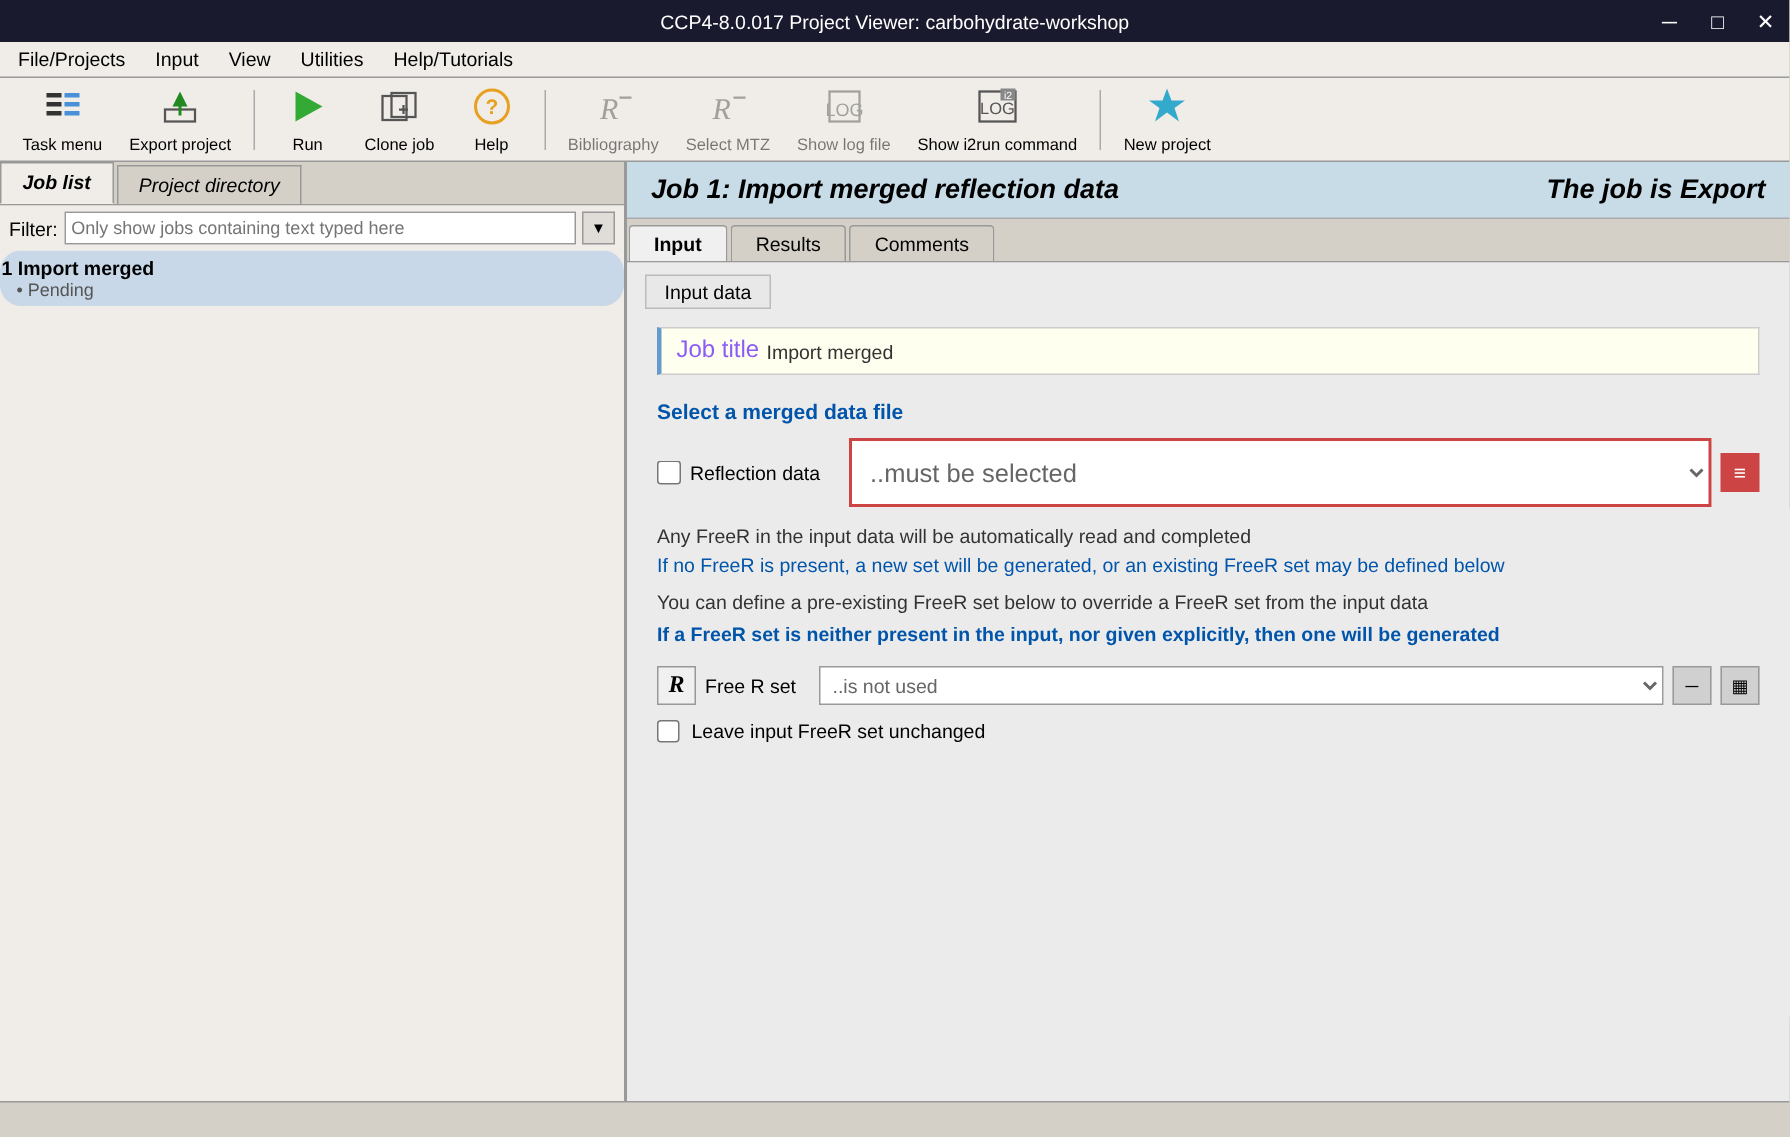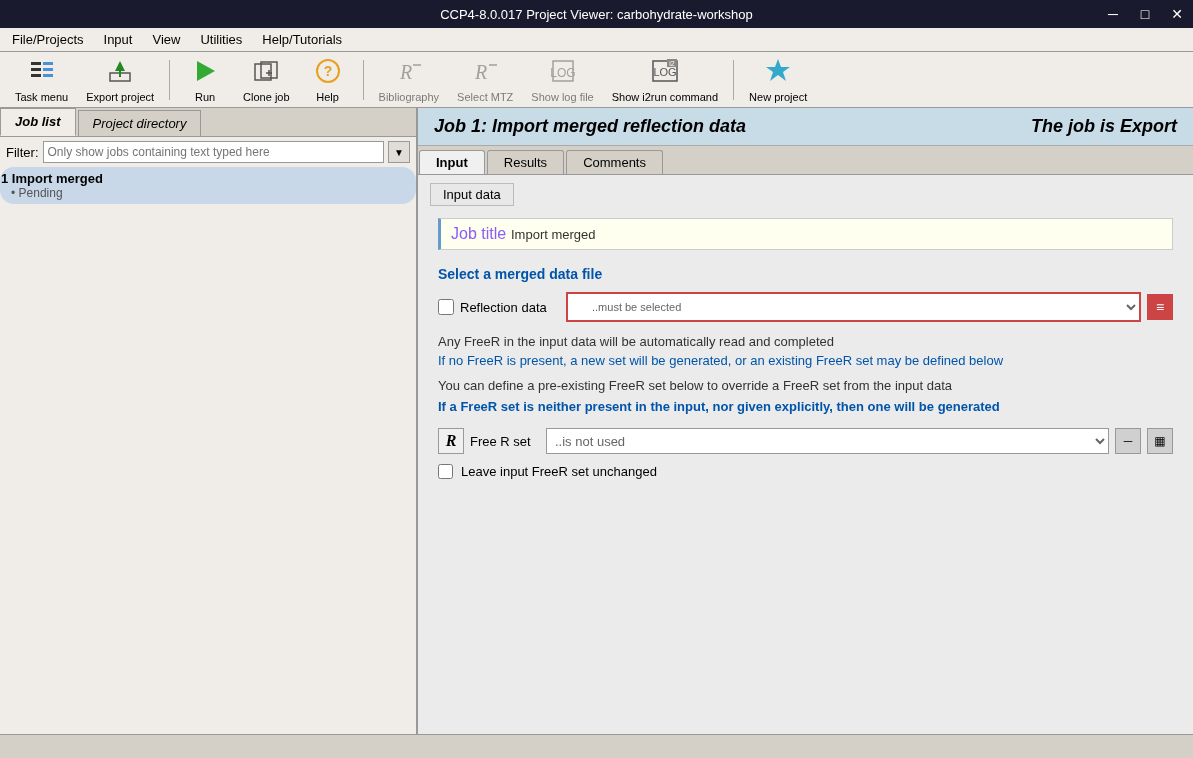--- a/index.html
+++ b/index.html
@@ -562,21 +562,21 @@
           <span class="job-title-label">Job title</span>
           <input class="job-title-input" type="text" value="Import merged" style="">
         </div>
 
         <div class="section-header">Select a merged data file</div>
 
         <div style="display:flex; align-items:center; gap:6px; margin-bottom:12px;">
           <input type="checkbox" class="reflection-checkbox" style="">
           <span class="reflection-label">Reflection data</span>
           <div class="bordered-select-row" style="flex:1; border:2px solid #cc4444; display:flex; align-items:center;">
-            <select style="flex:1;height:26px;border:none;background:transparent;font-size:11px;padding:0 20px;color:#666;outline:none;">
+            <select style="flex:1;height:42px;border:none;background:transparent;font-size:17px;padding:0 8px;color:#666;outline:none;">
               <option>..must be selected</option>
             </select>
           </div>
           <button class="reflection-btn" style="width:26px;height:26px;background:#cc4444;border:none;cursor:pointer;display:flex;align-items:center;justify-content:center;color:#fff;font-size:14px;">
             ≡
           </button>
         </div>
 
         <p class="info-text">Any FreeR in the input data will be automatically read and completed</p>
         <p class="info-text-blue" style="margin-bottom:10px;">If no FreeR is present, a new set will be generated, or an existing FreeR set may be defined below</p>

